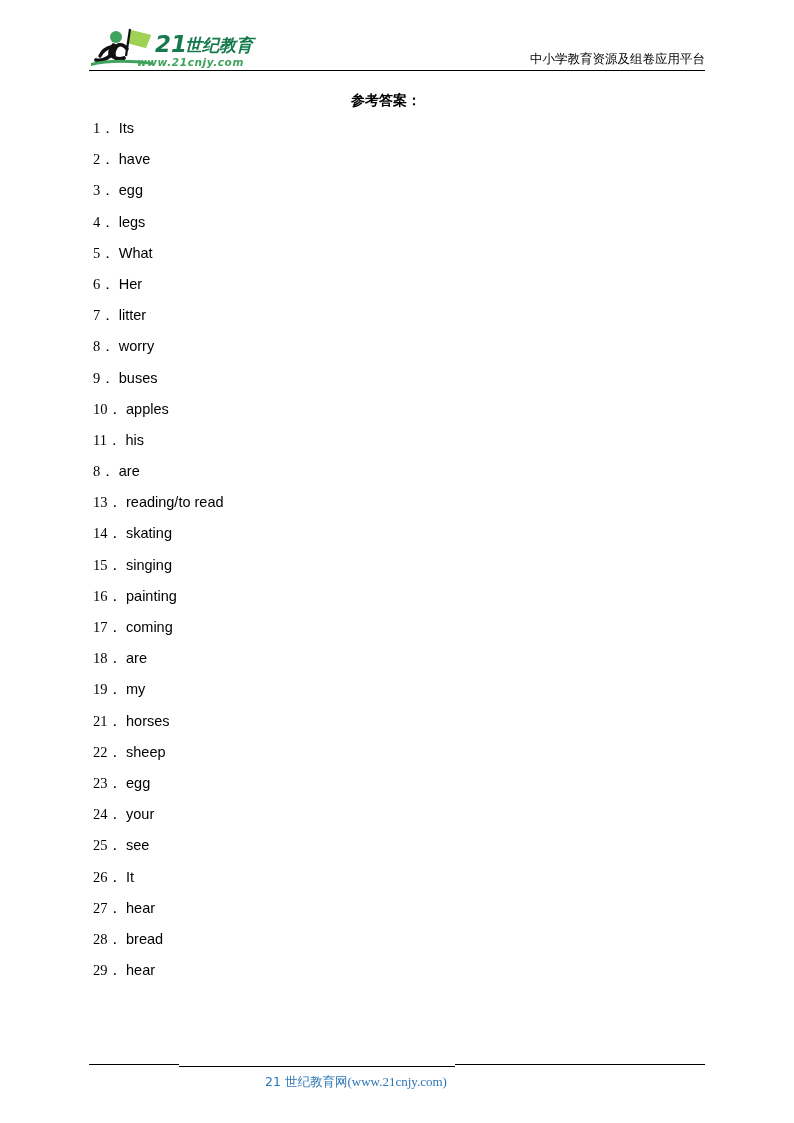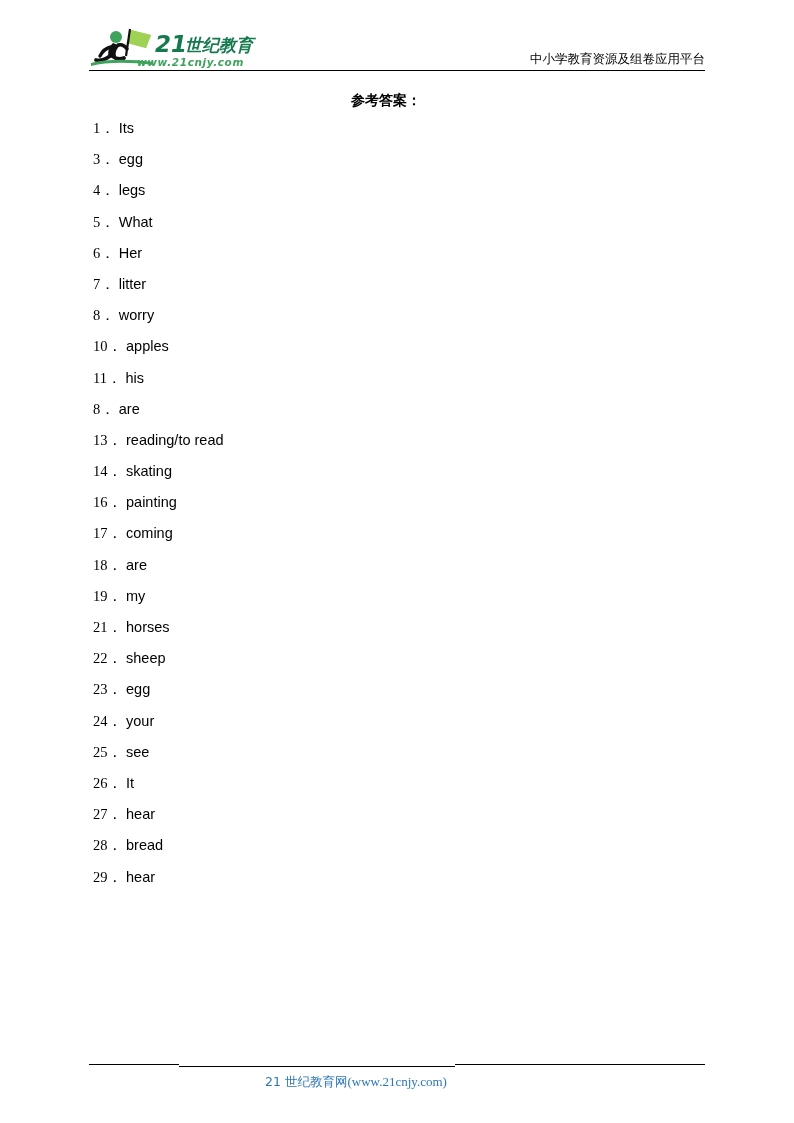--- a/index.html
+++ b/index.html
@@ -186,51 +186,60 @@
 
   <div class="header-rule"></div>
 
   <div class="answers-title">参考答案：</div>
 
   <div class="answer-list">
     <div class="answer-item">
       <span class="answer-num">1．</span><span class="answer-text">Its</span>
     </div>
     <div class="answer-item">
+      <span class="answer-num">2．</span><span class="answer-text">have</span>
+    </div>
+    <div class="answer-item">
       <span class="answer-num">3．</span><span class="answer-text">egg</span>
     </div>
     <div class="answer-item">
       <span class="answer-num">4．</span><span class="answer-text">legs</span>
     </div>
     <div class="answer-item">
       <span class="answer-num">5．</span><span class="answer-text">What</span>
     </div>
     <div class="answer-item">
       <span class="answer-num">6．</span><span class="answer-text">Her</span>
     </div>
     <div class="answer-item">
       <span class="answer-num">7．</span><span class="answer-text">litter</span>
     </div>
     <div class="answer-item">
       <span class="answer-num">8．</span><span class="answer-text">worry</span>
     </div>
     <div class="answer-item">
+      <span class="answer-num">9．</span><span class="answer-text">buses</span>
+    </div>
+    <div class="answer-item">
       <span class="answer-num">10．</span><span class="answer-text">apples</span>
     </div>
     <div class="answer-item">
       <span class="answer-num">11．</span><span class="answer-text">his</span>
     </div>
     <div class="answer-item">
       <span class="answer-num">8．</span><span class="answer-text">are</span>
     </div>
     <div class="answer-item">
       <span class="answer-num">13．</span><span class="answer-text">reading/to read</span>
     </div>
     <div class="answer-item">
       <span class="answer-num">14．</span><span class="answer-text">skating</span>
+    </div>
+    <div class="answer-item">
+      <span class="answer-num">15．</span><span class="answer-text">singing</span>
     </div>
     <div class="answer-item">
       <span class="answer-num">16．</span><span class="answer-text">painting</span>
     </div>
     <div class="answer-item">
       <span class="answer-num">17．</span><span class="answer-text">coming</span>
     </div>
     <div class="answer-item">
       <span class="answer-num">18．</span><span class="answer-text">are</span>
     </div>

